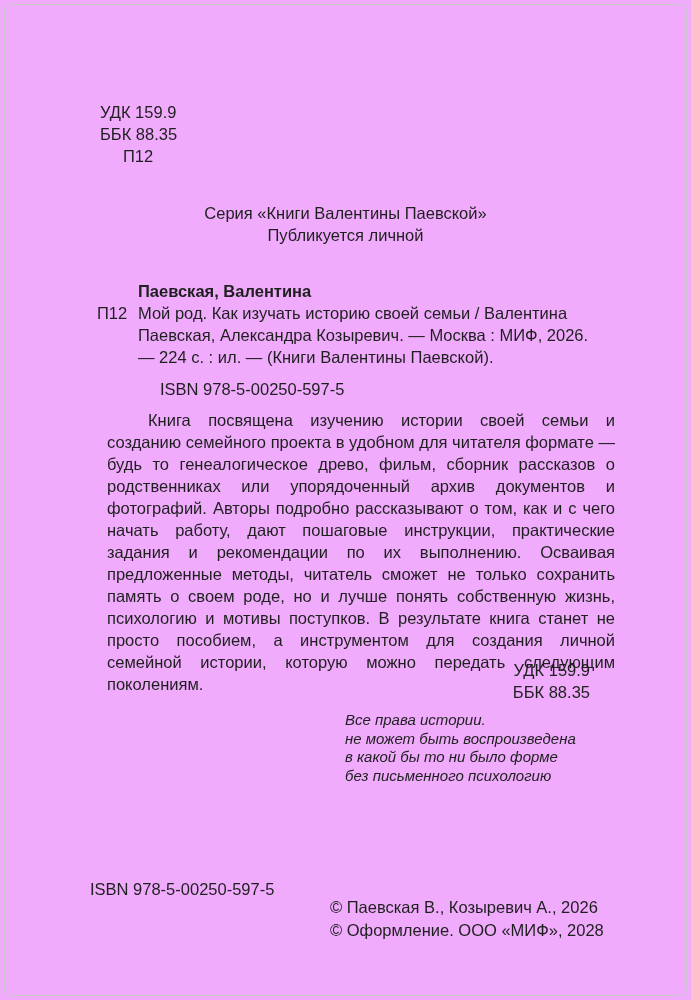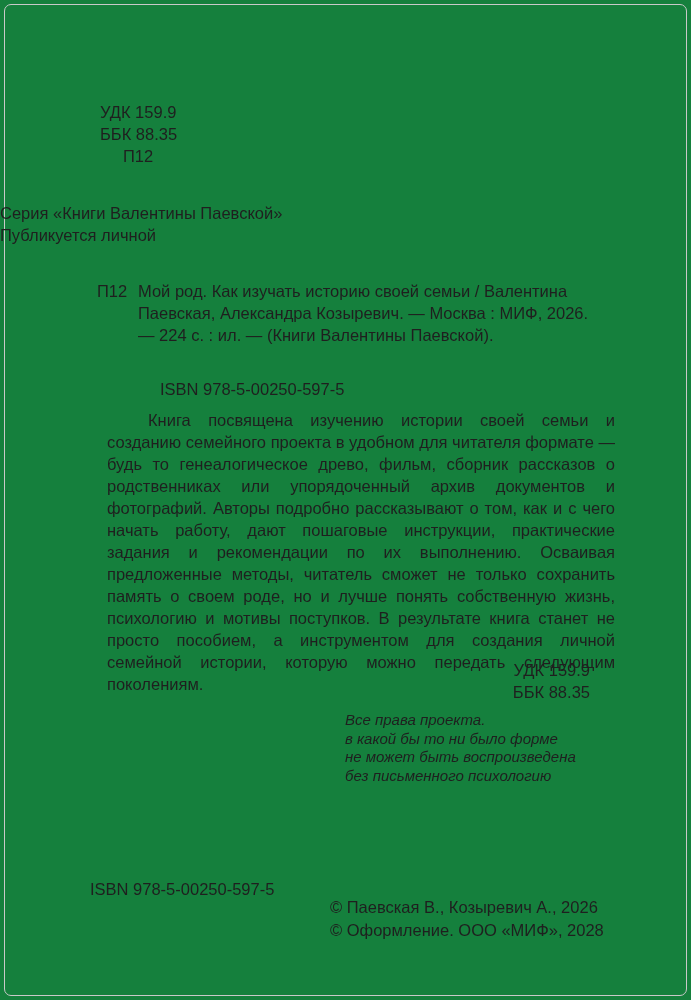--- a/index.html
+++ b/index.html
@@ -1,21 +1,21 @@
 <!DOCTYPE html>
 <html><head>
 <meta charset="utf-8">
 <style>
   * { box-sizing: border-box; }
   html, body { margin: 0; padding: 0; background: #ffffff; }
   .page {
     position: relative;
     width: 691px;
     height: 1000px;
-    background: #15803d;
+    background: #f0abfc;
     font-family: "Liberation Sans", sans-serif;
     color: #1f1f1f;
     overflow: hidden;
   }
   .frame {
     position: absolute;
     inset: 4px;
     border: 1px solid #c9c9c9;
     border-radius: 7px;
     pointer-events: none;
@@ -27,20 +27,21 @@
     left: 100px;
     top: 101px;
   }
   .codes-top .press-mark { padding-left: 23px; }
 
   .series-block {
     position: absolute;
     left: 0;
     right: 0;
     top: 202px;
+    text-align: center;
   }
 
   .biblio {
     position: absolute;
     left: 97px;
     top: 280px;
     width: 508px;
   }
   .biblio .author { font-weight: bold; margin-left: 41px; }
   .biblio .entry { position: relative; margin-left: 41px; }
@@ -100,39 +101,40 @@
     <div>ББК 88.35</div>
     <div class="press-mark">П12</div>
   </div>
 
   <div class="series-block txt">
     <div>Серия «Книги Валентины Паевской»</div>
     <div>Публикуется личной</div>
   </div>
 
   <div class="biblio txt">
+    <div class="author">Паевская, Валентина</div>
     <div class="entry">
       <span class="index">П12</span>
       <span>Мой род. Как изучать историю своей семьи / Валентина Паевская, Александра Козыревич. — Москва : МИФ, 2026. — 224 с. : ил. — (Книги Валентины Паевской).</span>
     </div>
   </div>
 
   <div class="isbn-top txt">ISBN 978-5-00250-597-5</div>
 
   <div class="annotation txt">Книга посвящена изучению истории своей семьи и созданию семейного проекта в удобном для читателя формате — будь то генеалогическое древо, фильм, сборник рассказов о родственниках или упорядоченный архив документов и фотографий. Авторы подробно рассказывают о том, как и с чего начать работу, дают пошаговые инструкции, практические задания и рекомендации по их выполнению. Осваивая предложенные методы, читатель сможет не только сохранить память о своем роде, но и лучше понять собственную жизнь, психологию и мотивы поступков. В результате книга станет не просто пособием, а инструментом для создания личной семейной истории, которую можно передать следующим поколениям.</div>
 
   <div class="codes-bottom txt">
     <div>УДК 159.9</div>
     <div>ББК 88.35</div>
   </div>
 
   <div class="rights">
-    <div>Все права проекта.</div>
+    <div>Все права истории.</div>
+    <div>не может быть воспроизведена</div>
     <div>в какой бы то ни было форме</div>
-    <div>не может быть воспроизведена</div>
     <div>без письменного психологию</div>
   </div>
 
   <div class="bottom-isbn txt">ISBN 978-5-00250-597-5</div>
 
   <div class="bottom-copy txt">
     <div>© Паевская В., Козыревич А., 2026</div>
     <div>© Оформление. ООО «МИФ», 2028</div>
   </div>
 </div>

